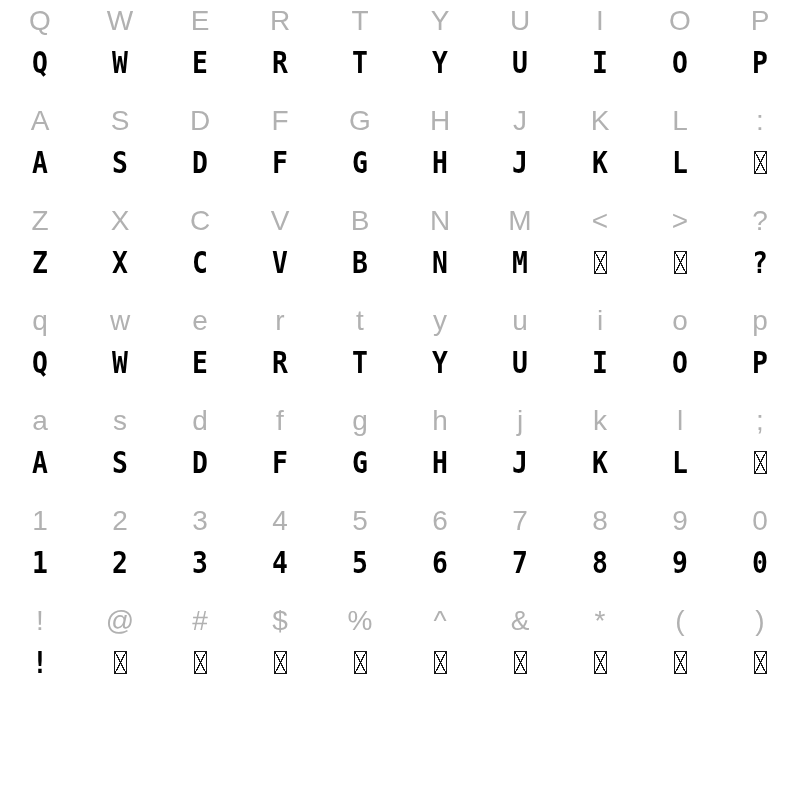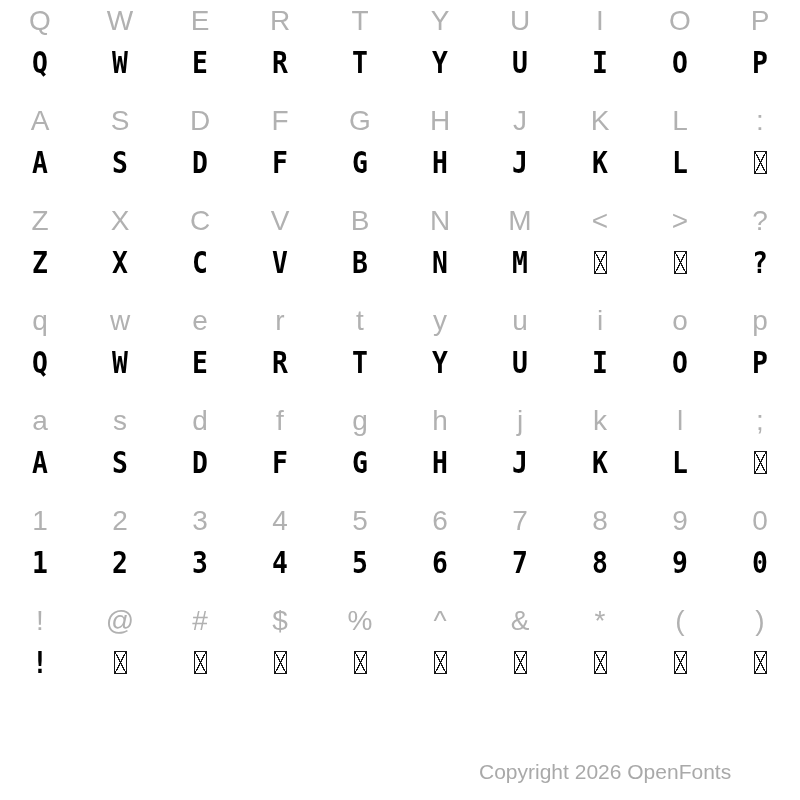--- a/index.html
+++ b/index.html
@@ -543,14 +543,13 @@
           </span>
           <span class="cell">
             <span class="notdef"></span>
           </span>
           <span class="cell">
             <span class="notdef"></span>
           </span>
         </div>
       </div>
     </div>
-  <div class="copyright">Copyright 2026 OpenFonts</div>
 </div>
 
 </body></html>

